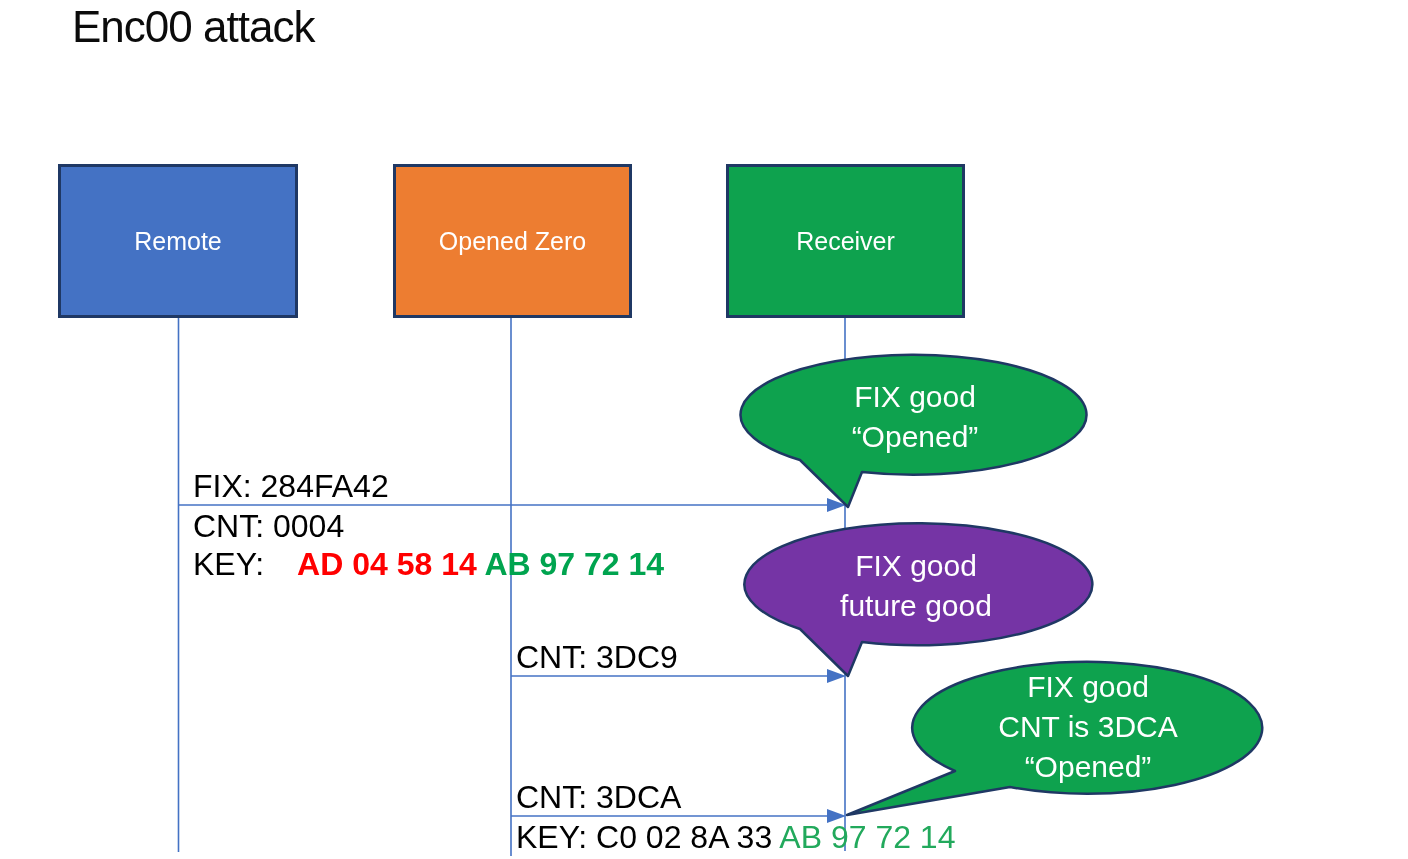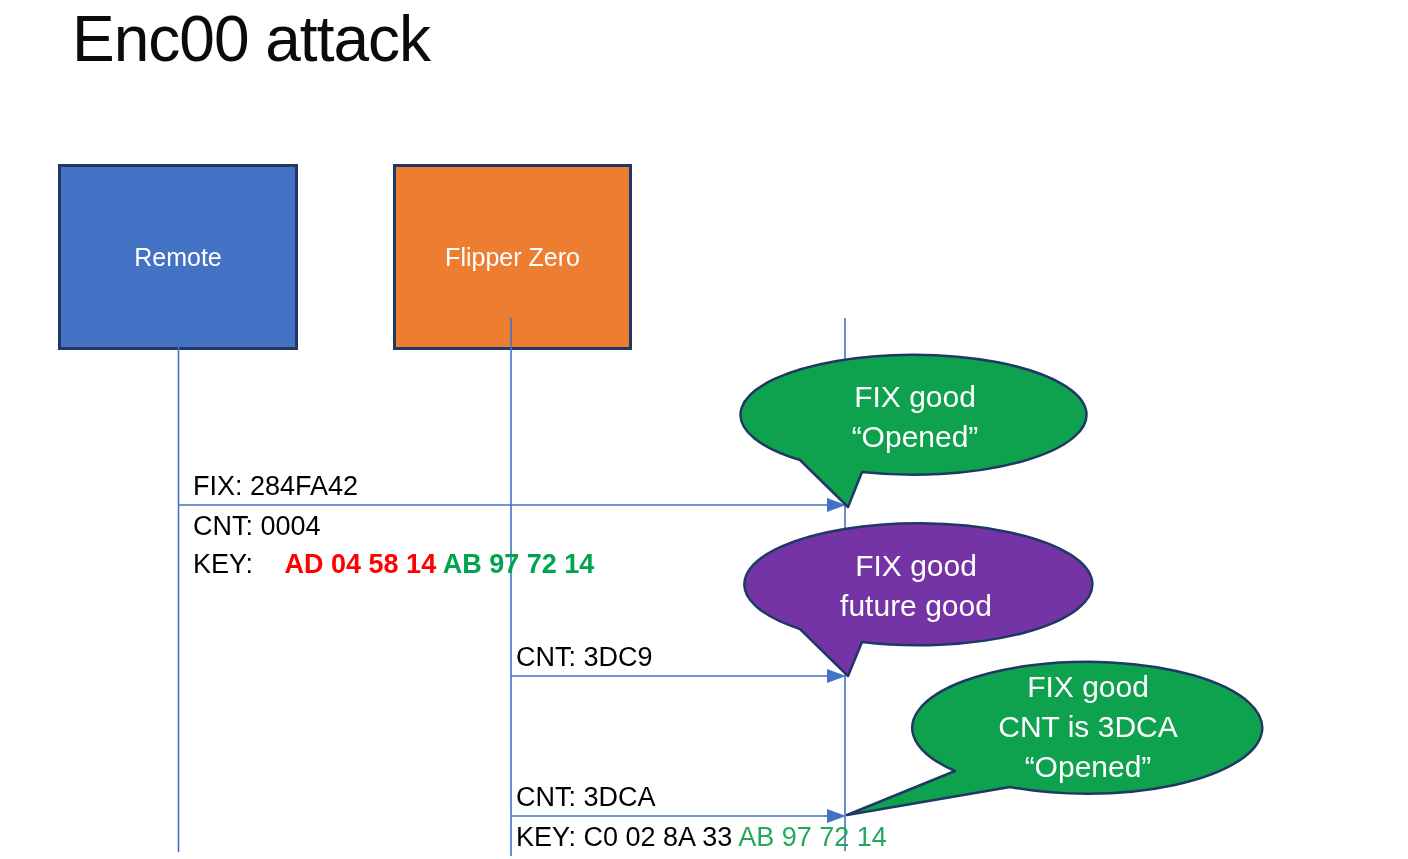--- a/index.html
+++ b/index.html
@@ -1,52 +1,55 @@
 <!DOCTYPE html>
 <html><head>
 <meta charset="utf-8">
 <style>
   html,body{margin:0;padding:0;background:#ffffff;}
   .stage{
     position:relative;width:1408px;height:859px;overflow:hidden;
     background:#ffffff;font-family:"Liberation Sans",sans-serif;
   }
   .title{
-    position:absolute;left:72px;top:2px;font-size:64px;font-weight:300;
+    position:absolute;left:72px;top:2px;font-size:44px;font-weight:300;
     color:#0b0b0b;letter-spacing:-1px;white-space:nowrap;
   }
   .actor{
-    position:absolute;top:164px;width:240px;height:186px;box-sizing:border-box;
+    position:absolute;top:164px;width:240px;height:154px;box-sizing:border-box;
     border:3px solid #1F3864;display:flex;align-items:center;justify-content:center;
   }
   .actor span{color:#ffffff;font-size:25px;white-space:nowrap;}
   .overlay{position:absolute;left:0;top:0;z-index:1;}
   .msg{
-    position:absolute;z-index:2;font-size:27px;color:#000000;white-space:nowrap;
+    position:absolute;z-index:2;font-size:32px;color:#000000;white-space:nowrap;
     line-height:34px;
   }
   .msg .seg-bold{font-weight:bold;}
   .callout-text{
     position:absolute;z-index:3;display:flex;flex-direction:column;align-items:center;
     justify-content:center;color:#ffffff;font-size:30px;line-height:40px;
     text-align:center;white-space:nowrap;
   }
 </style>
 </head>
 <body>
 
 <div class="stage">
 
   <div class="title">Enc00 attack</div>
 
   <div class="actor" style="left: 58px; background-color: rgb(68, 114, 196);">
     <span>Remote</span>
   </div>
   <div class="actor" style="left: 393px; width: 239px; background-color: rgb(237, 125, 49);">
-    <span>Flipper Zero</span>
+    <span>Opened Zero</span>
+  </div>
+  <div class="actor" style="left: 726px; width: 239px; background-color: rgb(14, 162, 78);">
+    <span>Receiver</span>
   </div>
 
   <svg class="overlay" width="1408" height="859" viewBox="0 0 1408 859">
 
     <line x1="178.5" y1="318" x2="178.5" y2="852" stroke-width="1.6" stroke="#4472C4"></line>
     <line x1="511" y1="318" x2="511" y2="856" stroke-width="1.6" stroke="#4472C4"></line>
     <line x1="845" y1="318" x2="845" y2="851" stroke-width="1.6" stroke="#4472C4"></line>
 
     <line x1="179" y1="505" x2="829" y2="505" stroke-width="1.6" stroke="#4472C4"></line>
     <polygon points="846,505 827,498 827,512" fill="#4472C4"></polygon>

